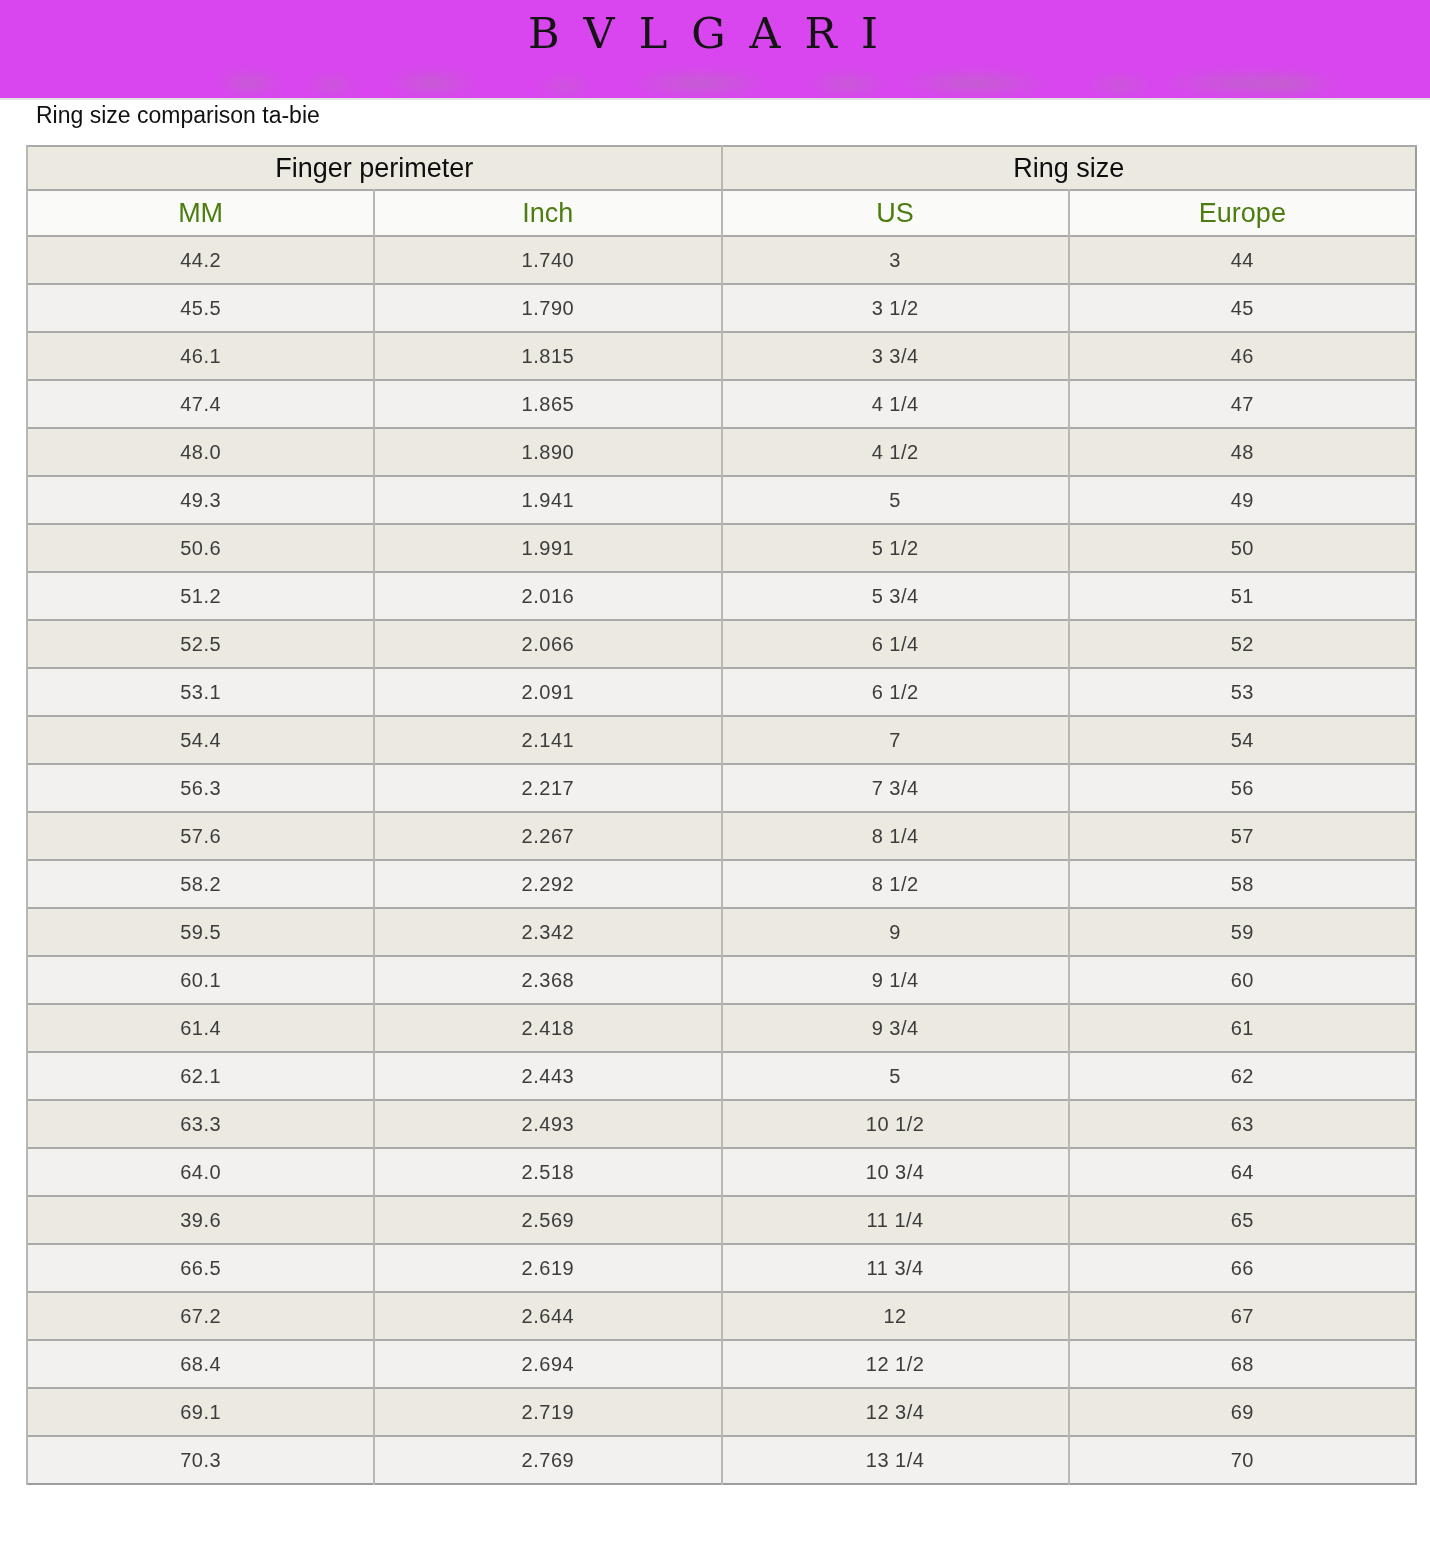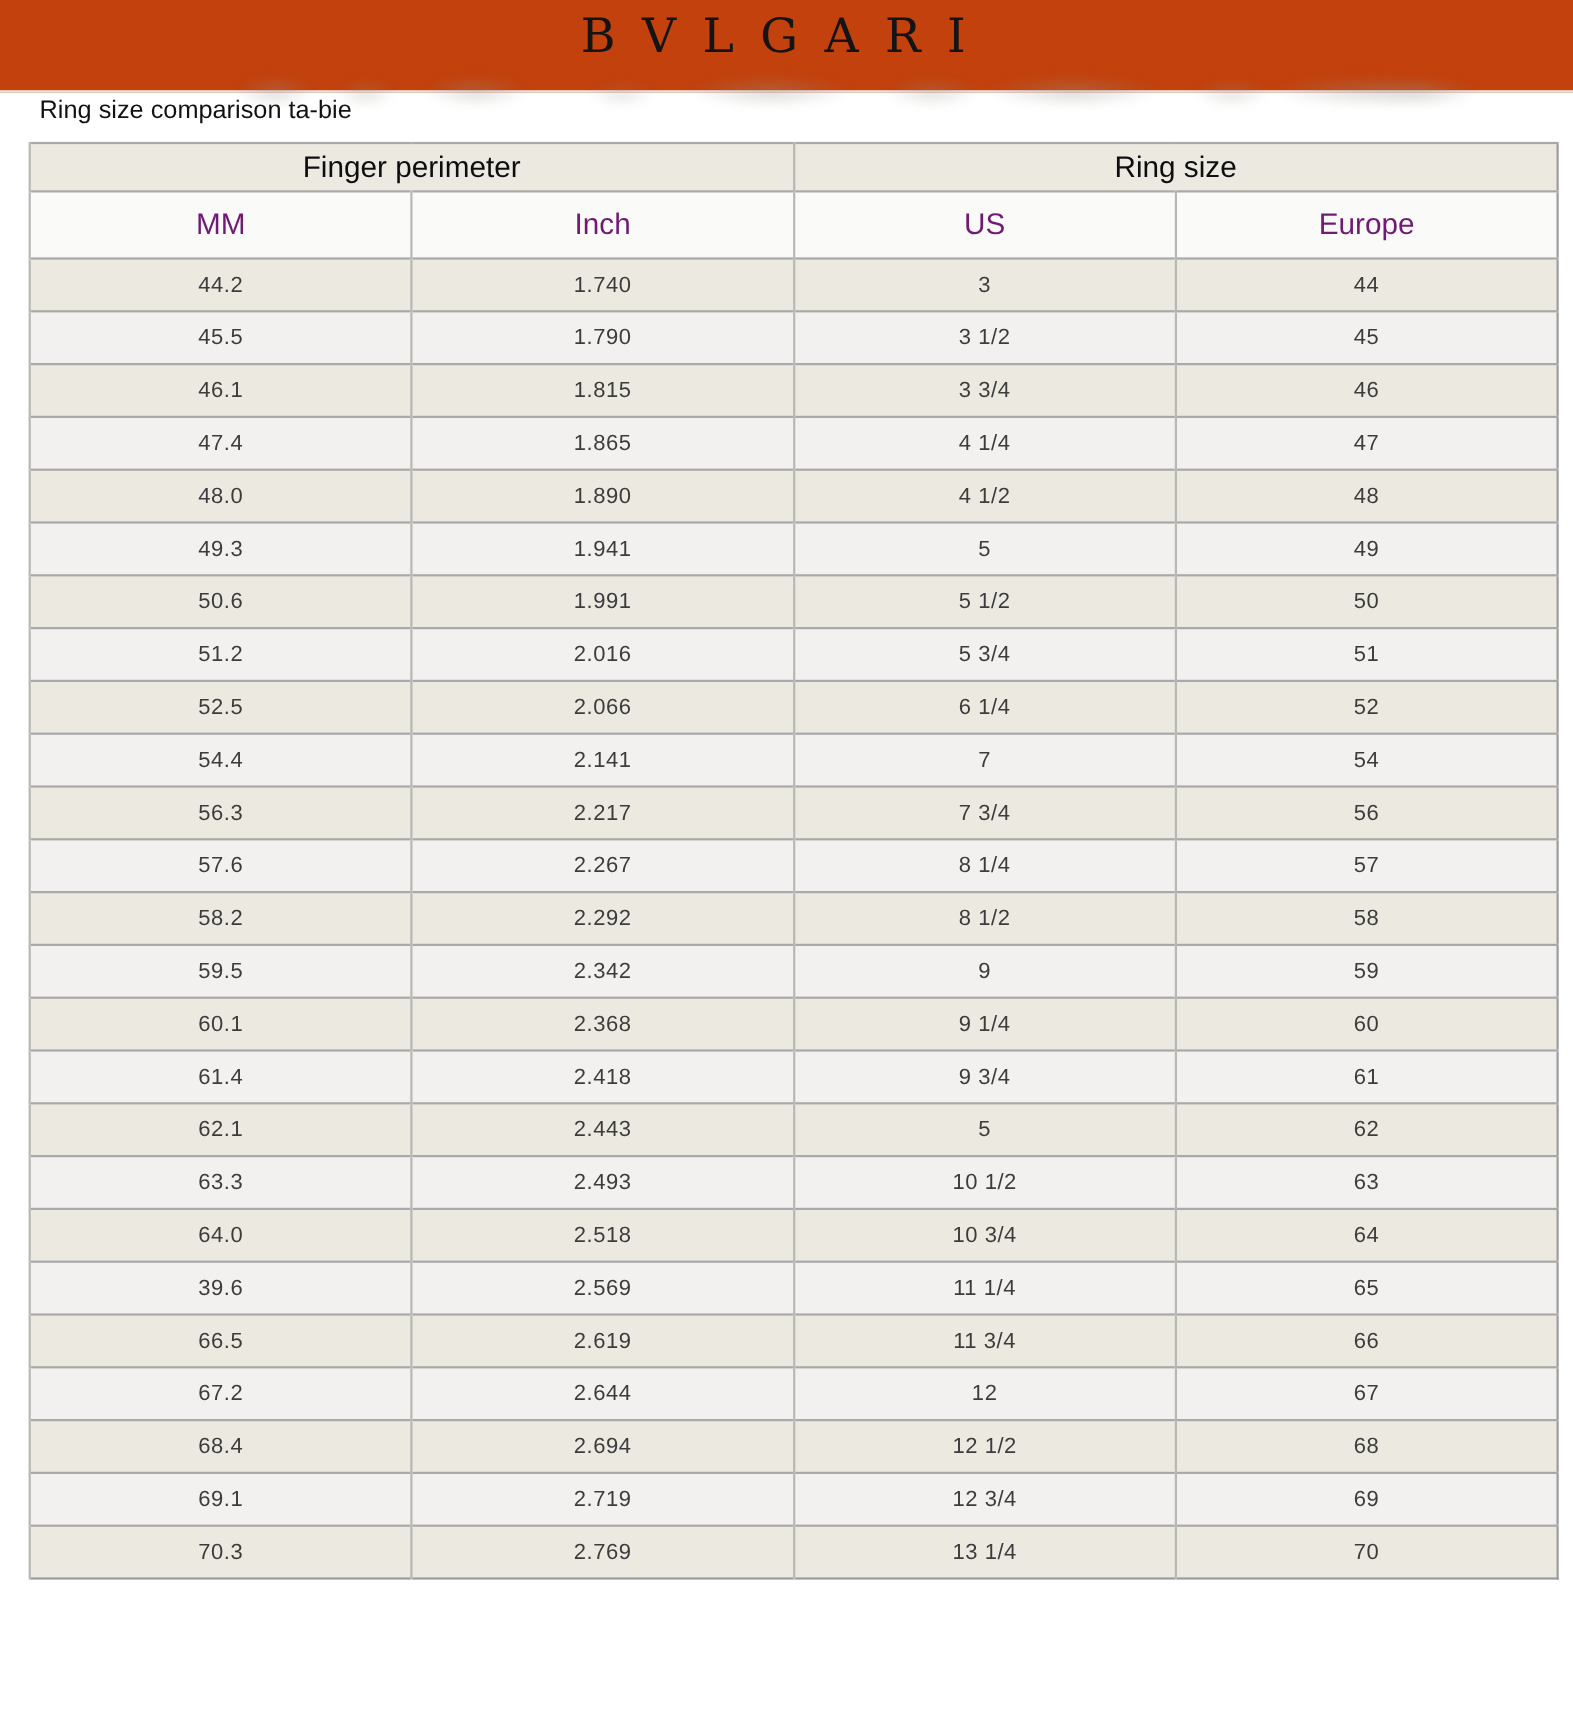--- a/index.html
+++ b/index.html
@@ -17,24 +17,24 @@
   html, body {
     width: 1430px;
     background: #ffffff;
     font-family: "Liberation Sans", sans-serif;
     color: var(--text-dark);
   }
   body { height: 1568px; overflow: hidden; position: relative; }
 
   
   .brand-header {
-    height: 84px;
+    height: 100px;
     border-bottom: 2px solid var(--divider);
     position: relative;
-    background: #c2410c;
+    background: #d946ef;
   }
   .brand-logo {
     text-align: center;
     padding-top: 8px;
     font-family: "DejaVu Serif", "Liberation Serif", serif;
     font-size: 43px;
     font-weight: 400;
     letter-spacing: 24px;
     color: #141414;
     white-space: nowrap;
@@ -91,25 +91,25 @@
     vertical-align: middle;
   }
   .size-table thead tr.group-row th {
     height: 44px;
     background: var(--header-group-bg);
     font-size: 27px;
     font-weight: 400;
     color: #0E0E0E;
   }
   .size-table thead tr.sub-row th {
-    height: 61px;
+    height: 46px;
     background: var(--header-sub-bg);
     font-size: 27px;
     font-weight: 400;
-    color: #701a75;
+    color: #4d7c0f;
   }
   .size-table tbody td {
     height: 48px;
     font-size: 20px;
     letter-spacing: 0.5px;
     color: var(--text-data);
   }
   .size-table tbody tr:nth-child(odd)  td { background: var(--row-beige); }
   .size-table tbody tr:nth-child(even) td { background: var(--row-light); }
 </style>
@@ -191,20 +191,26 @@
         <td>5 3/4</td>
         <td>51</td>
       </tr>
       <tr>
         <td>52.5</td>
         <td>2.066</td>
         <td>6 1/4</td>
         <td>52</td>
       </tr>
       <tr>
+        <td>53.1</td>
+        <td>2.091</td>
+        <td>6 1/2</td>
+        <td>53</td>
+      </tr>
+      <tr>
         <td>54.4</td>
         <td>2.141</td>
         <td>7</td>
         <td>54</td>
       </tr>
       <tr>
         <td>56.3</td>
         <td>2.217</td>
         <td>7 3/4</td>
         <td>56</td>

